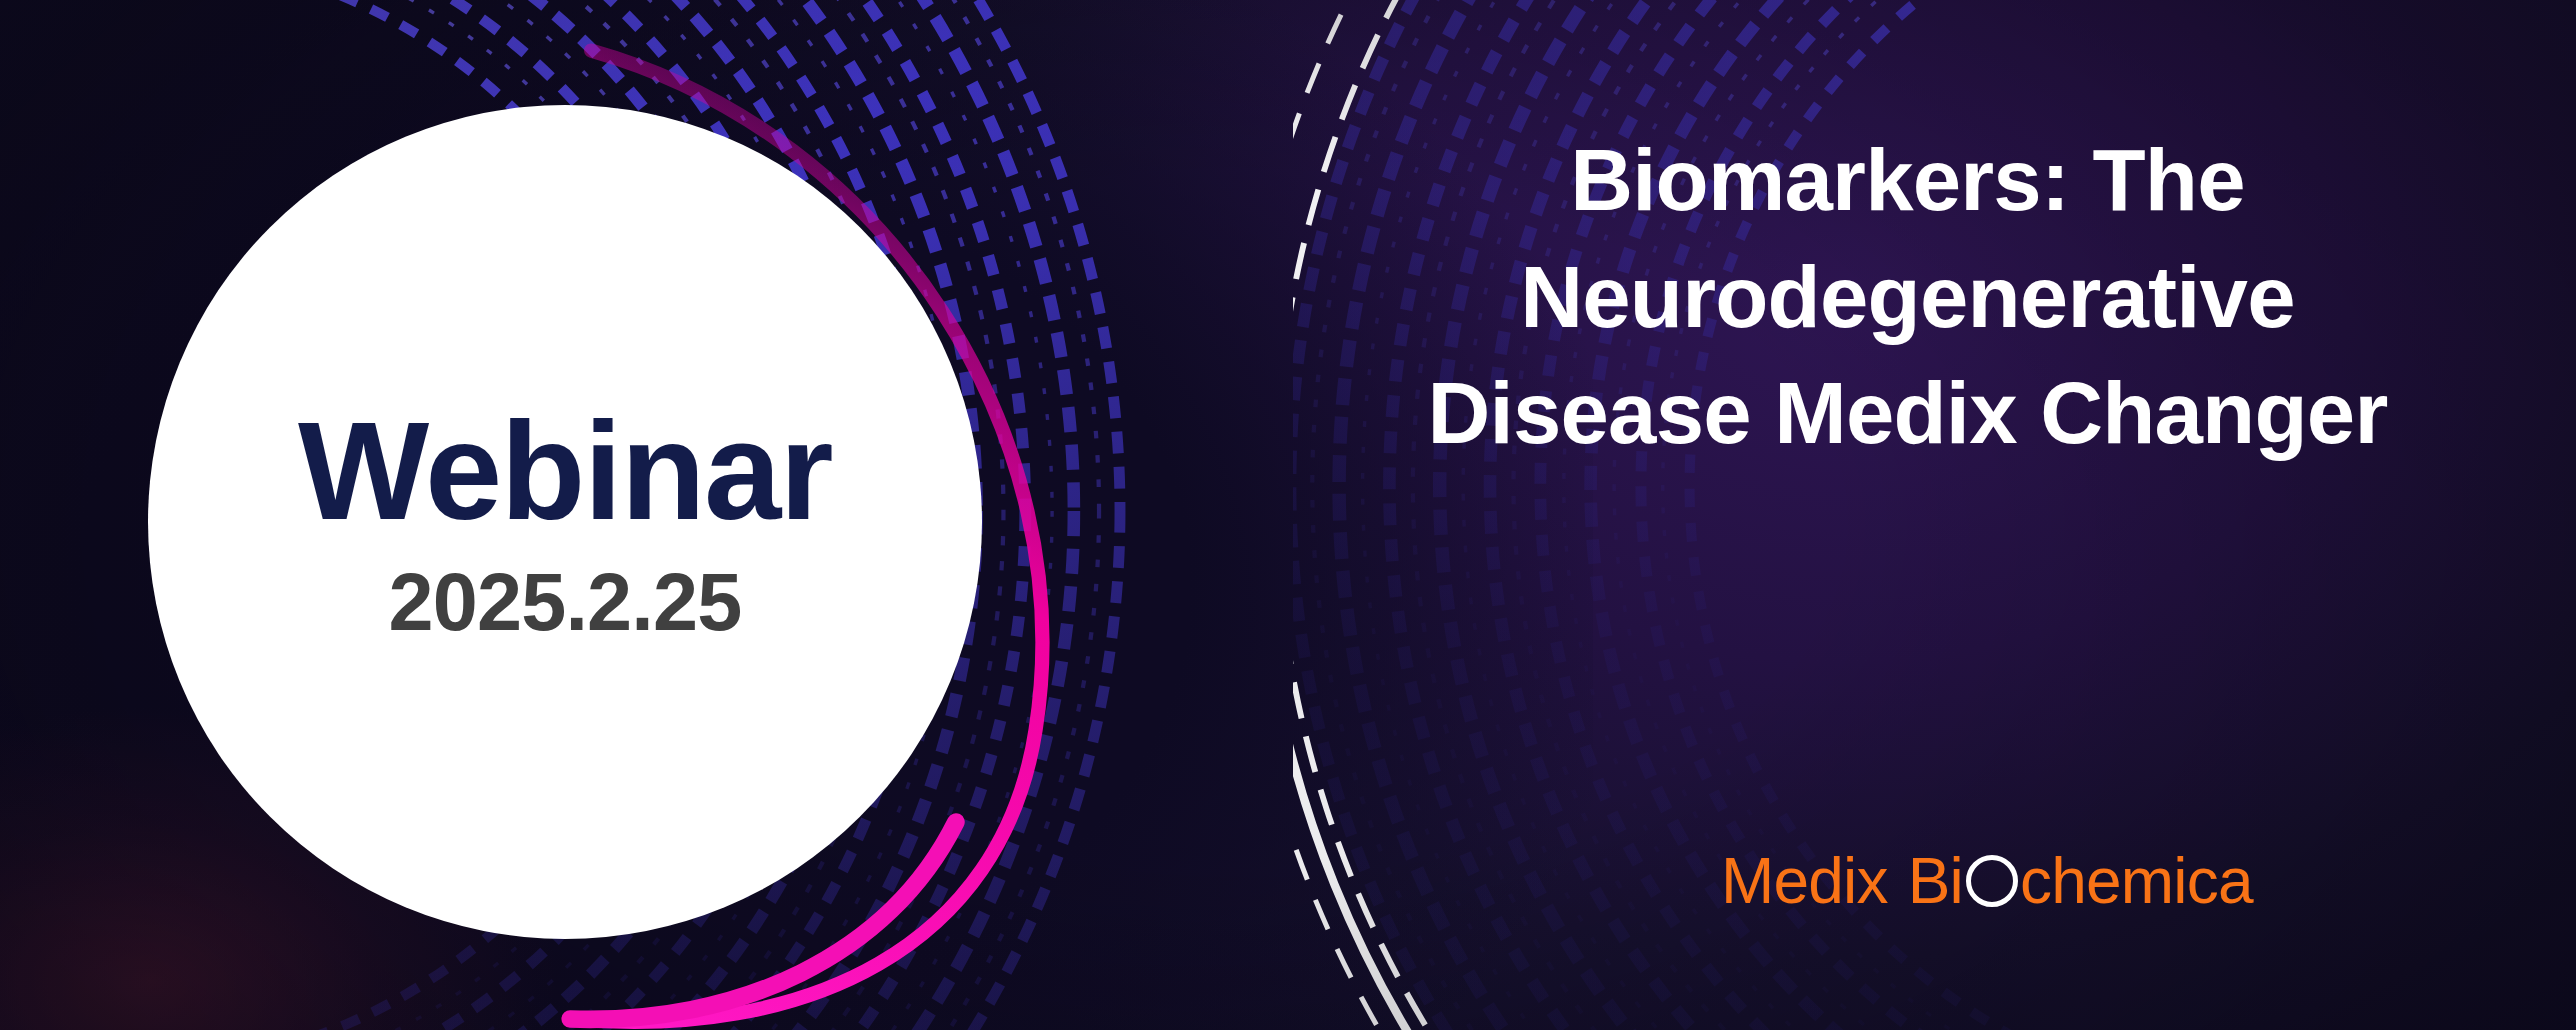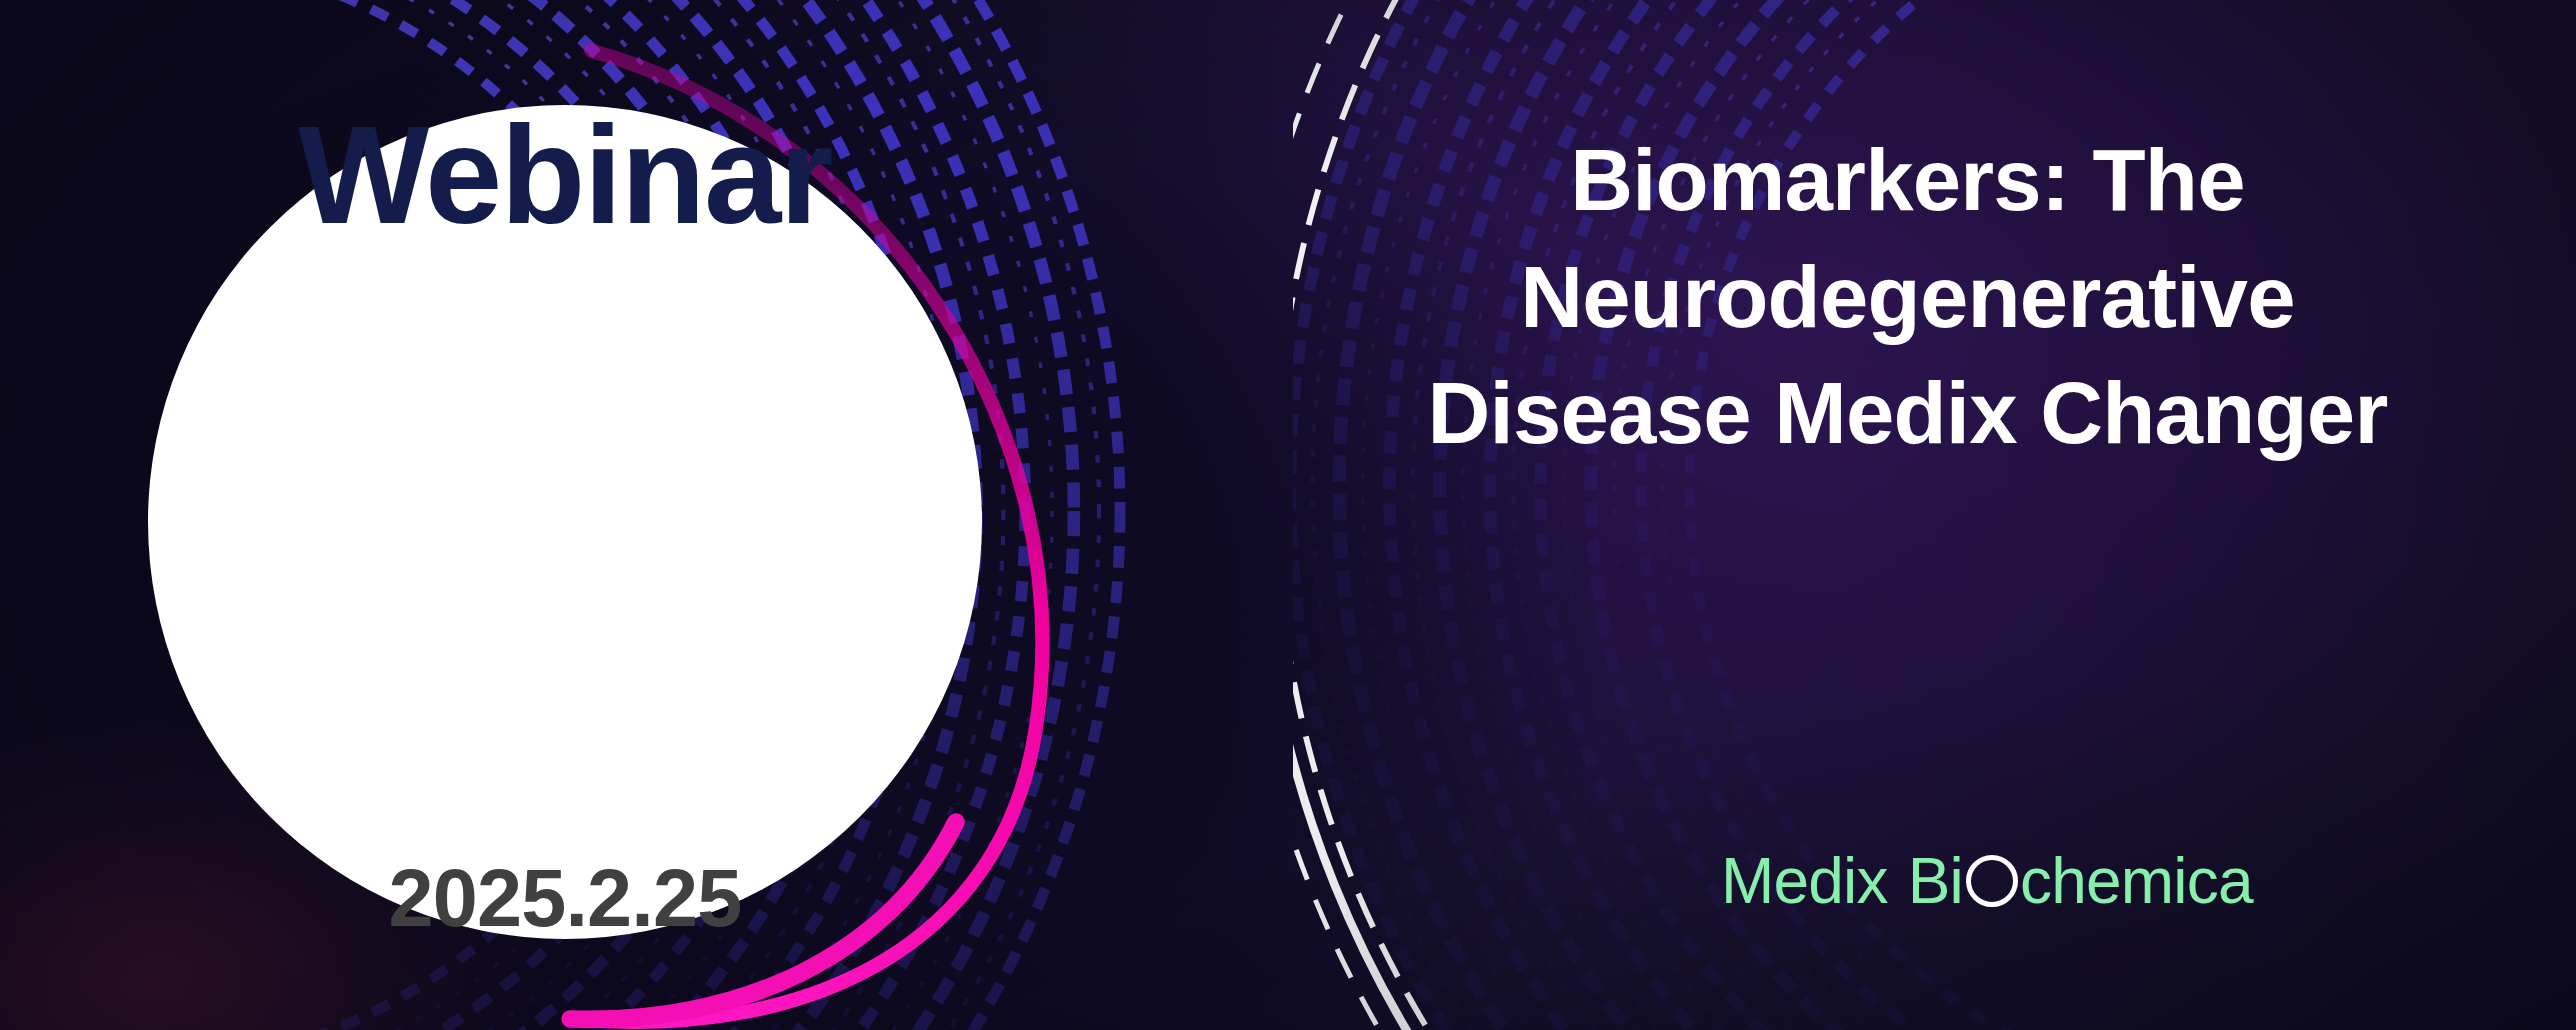--- a/index.html
+++ b/index.html
@@ -38,21 +38,21 @@
   .ring-right{right:-771px;top:-604px;width:2054px;height:2180px;}
 
   
   .circle{
     position:absolute;
     left:148px;top:105px;
     width:834px;height:834px;
     border-radius:50%;
     background:#ffffff;
     display:flex;flex-direction:column;
-    align-items:center;justify-content:space-between;
+    align-items:center;justify-content:center;
   }
   .circle .w-title{
     font-size:139px;
     font-weight:700;
     letter-spacing:-1.7px;
     color:#131c4a;
     line-height:1;
     margin:0 0 22px 0;
   }
   .circle .w-date{
@@ -79,21 +79,21 @@
     line-height:1.34;
     letter-spacing:-0.8px;
     white-space:pre-line;
   }
 
   
   .logo{
     position:absolute;
     left:1721px;top:849px;
     display:flex;align-items:center;
-    color:#86efac;
+    color:#f97316;
     font-size:64px;
     font-weight:400;
     letter-spacing:-0.8px;
     line-height:1;
   }
   .logo .l-medix{margin-right:20px;}
   .logo .l-bi{letter-spacing:-0.8px;}
   .logo .l-o{
     display:inline-block;
     width:42px;height:42px;

